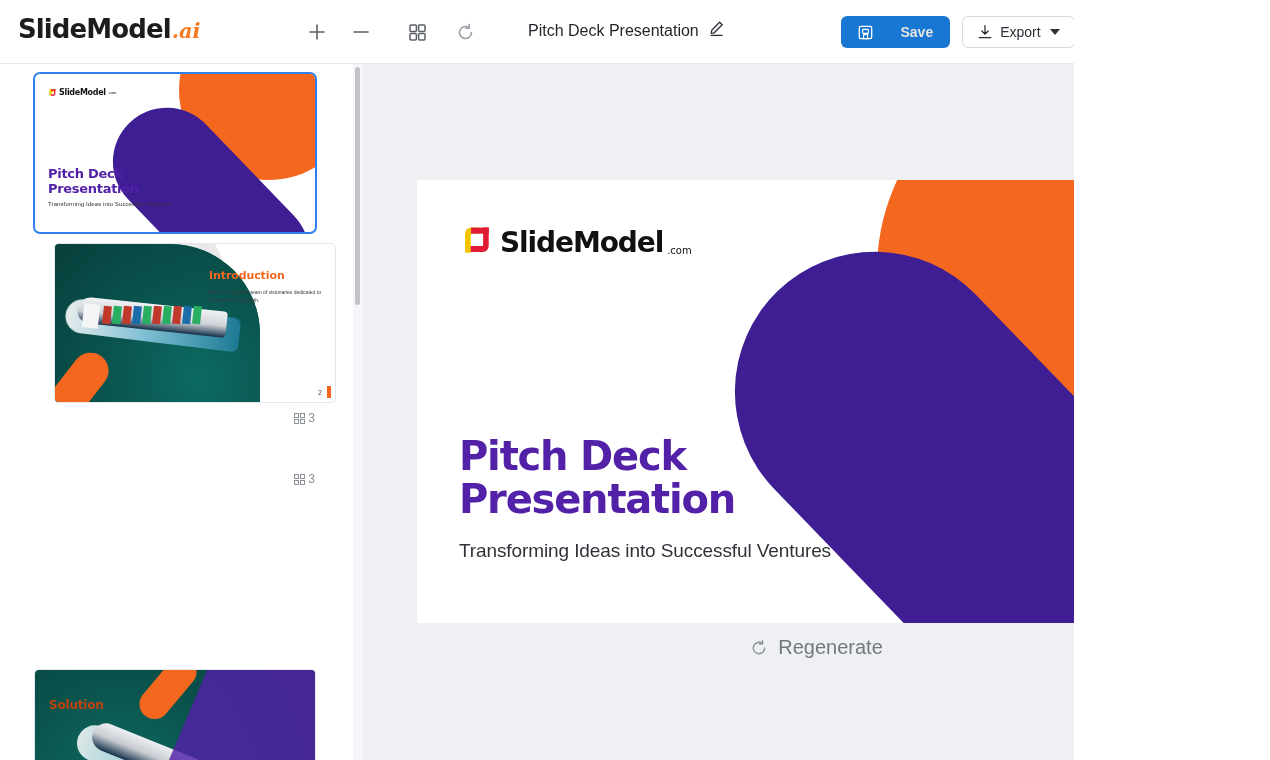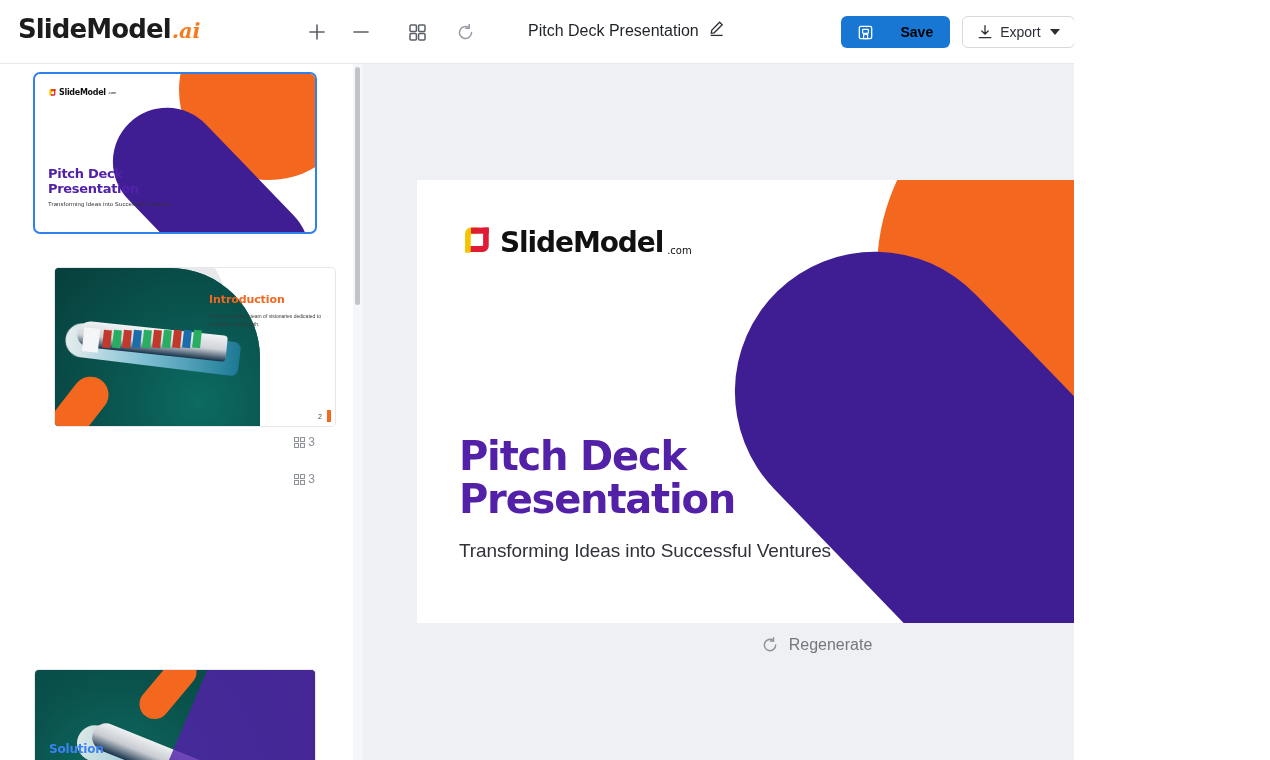--- a/index.html
+++ b/index.html
@@ -41,21 +41,21 @@
     position: absolute; left: 528px; top: 20px; display: flex; align-items: center; gap: 9px;
   }
   .doc-title { font-size: 16px; color: #1f2227; }
   .pencil { cursor: pointer; display: block; }
 
   .btns { position: absolute; right: 92px; top: 16px; display: flex; align-items: center; gap: 12px; }
   .btn {
     height: 32px; border-radius: 6px; display: flex; align-items: center; gap: 7px;
     padding: 0 14px; font-size: 14px; cursor: pointer; white-space: nowrap;
   }
-  .btn-save { background: #1877d2; color: #000000; font-weight: bold; padding: 0 17px; gap: 27px; }
+  .btn-save { background: #1877d2; color: #e5e5e5; font-weight: bold; padding: 0 17px; gap: 27px; }
   .btn-ghost { background: #ffffff; color: #2b2f36; border: 1px solid #d5d8dd; justify-content: center; }
   .caret { width: 0; height: 0; border-left: 5px solid #2b2f36; border-right: 5px solid #2b2f36;
            border-top: 6px solid #2b2f36; border-bottom: 0;
            border-left-color: transparent; border-right-color: transparent; margin-left: 2px; }
 
   .avatar {
     position: absolute; right: 30px; top: 16px; width: 32px; height: 32px;
     border-radius: 50%; background: #cfcfd4; display: flex; align-items: center; justify-content: center;
     cursor: pointer;
   }
@@ -192,21 +192,21 @@
   .t4-orangecap {
     position: absolute; left: 118px; top: -18px; width: 30px; height: 72px;
     background: #f4671f; border-radius: 16px; transform: rotate(40deg);
   }
   .t4-purple {
     position: absolute; right: -10px; top: 0; width: 190px; height: 170px;
     background: rgba(82,33,168,.82); clip-path: polygon(38% 0, 100% 0, 100% 100%, 0 100%);
   }
   .t4-title {
     position: absolute; left: 14px; top: 28px; font-family: "DejaVu Sans", sans-serif;
-    font-size: 12px; font-weight: bold; color: #3b82f6; letter-spacing: -0.2px; margin-top: 44px;
+    font-size: 12px; font-weight: bold; color: #c2410c; letter-spacing: -0.2px;
   }
 
   
   .canvas {
     position: absolute; left: 363px; top: 64px; width: 907px; height: 696px;
     background: #eff0f4;
   }
   .slide {
     position: absolute; left: 54px; top: 116px; width: 785px; height: 443px;
     background: #ffffff; overflow: hidden;
@@ -230,21 +230,21 @@
     position: absolute; left: 42px; top: 255px;
     font-family: "DejaVu Sans", sans-serif; font-size: 40px; font-weight: bold;
     color: #5221a8; line-height: 1.08; letter-spacing: -1.2px;
   }
   .sl-sub {
     position: absolute; left: 42px; top: 360px; font-size: 19px; color: #303239; letter-spacing: -0.1px;
   }
   .regen {
     position: absolute; left: 0; top: 572px; width: 907px;
     display: flex; align-items: center; justify-content: center; gap: 10px;
-    font-size: 16px; color: #73777e; cursor: pointer;
+    font-size: 20px; color: #73777e; cursor: pointer;
   }
 </style>
 </head>
 <body>
 
 <div id="app">
 
   <div class="topbar">
 
     <div class="logo">
@@ -343,21 +343,21 @@
           <span class="t1-logo-com">.com</span>
         </div>
         <div class="t1-title">
           <div>Pitch Deck</div>
           <div>Presentation</div>
         </div>
         <div class="t1-sub">Transforming Ideas into Successful Ventures</div>
       </div>
     </div>
 
-    <div class="thumb-item" style="top:204px;padding-left:20px;">
+    <div class="thumb-item" style="top:180px;padding-left:20px;">
       <div class="thumb">
         <div class="t2-greycirc"></div>
         <div class="t2-photo">
           <div class="t2-water"></div>
           <div class="t2-wake"></div>
           <div class="t2-hull"></div>
           <div class="t2-deck"></div>
           <div class="t2-cont" style="left:48px;  background:#c0392b;"></div>
           <div class="t2-cont" style="left:58px;  background:#27ae60;"></div>
           <div class="t2-cont" style="left:68px;  background:#c0392b;"></div>

